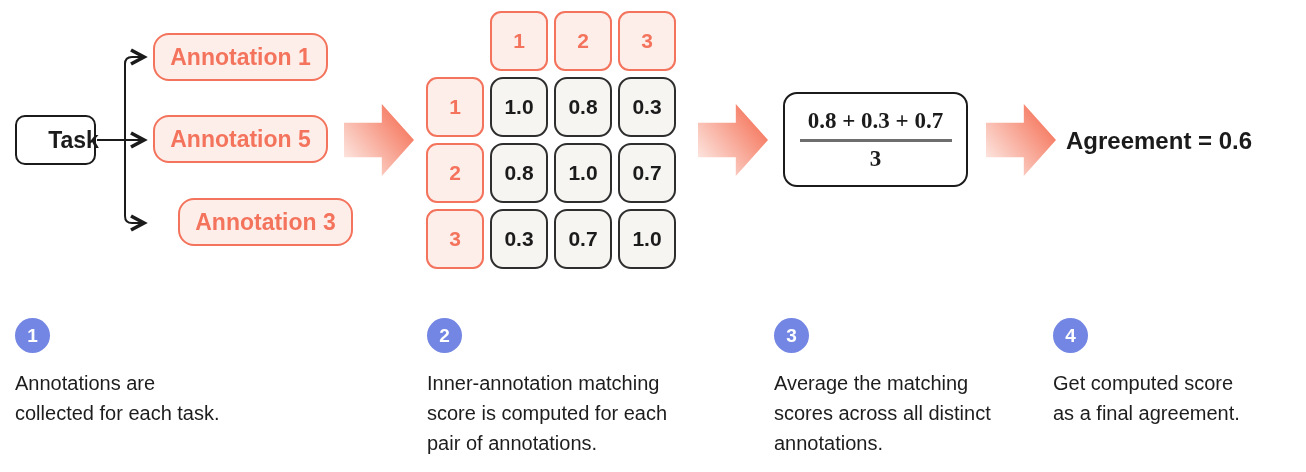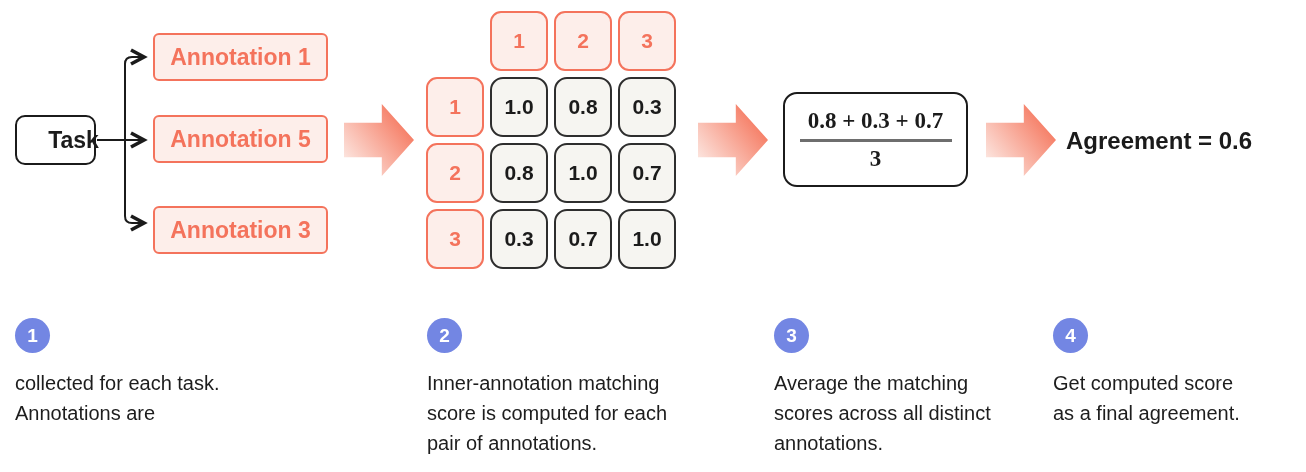--- a/index.html
+++ b/index.html
@@ -26,28 +26,28 @@
     background: #ffffff;
     display: flex; align-items: center; justify-content: center;
     font-size: 23px; font-weight: 700; color: #1B1B1B; padding-left: 36px;
   }
 
   .annotation-box {
     position: absolute;
     left: 153px;
     width: 175px; height: 48px;
     border: 2px solid #F4735C;
-    border-radius: 6px;
+    border-radius: 16px;
     background: #FDEEEA;
     display: flex; align-items: center; justify-content: center;
     font-size: 23px; font-weight: 700; color: #F4735C;
   }
   .annotation-1 { top: 33px; }
   .annotation-2 { top: 115px; }
-  .annotation-3 { top: 206px; }
+  .annotation-3 { top: 198px; margin-left: 25px; }
 
   .block-arrow {
     position: absolute;
     top: 104px;
     width: 70px; height: 72px;
     background: linear-gradient(52deg, #FDF2EE 2%, #F4664A 96%);
     clip-path: polygon(0 26%, 54% 26%, 54% 0, 100% 50%, 54% 100%, 54% 74%, 0 74%);
   }
   .arrow-1 { left: 344px; }
   .arrow-2 { left: 698px; }
@@ -189,22 +189,22 @@
   <div class="fraction-box">
     <div class="frac-num">0.8 + 0.3 + 0.7</div>
     <div class="frac-line"></div>
     <div class="frac-den">3</div>
   </div>
 
   <div class="agreement-label">Agreement = 0.6</div>
 
   <div class="step-circle step-1">1</div>
   <div class="step-text step-1">
+    <div>Annotations are</div>
     <div>collected for each task.</div>
-    <div>Annotations are</div>
   </div>
 
   <div class="step-circle step-2">2</div>
   <div class="step-text step-2">
     <div>Inner-annotation matching</div>
     <div>score is computed for each</div>
     <div>pair of annotations.</div>
   </div>
 
   <div class="step-circle step-3">3</div>

